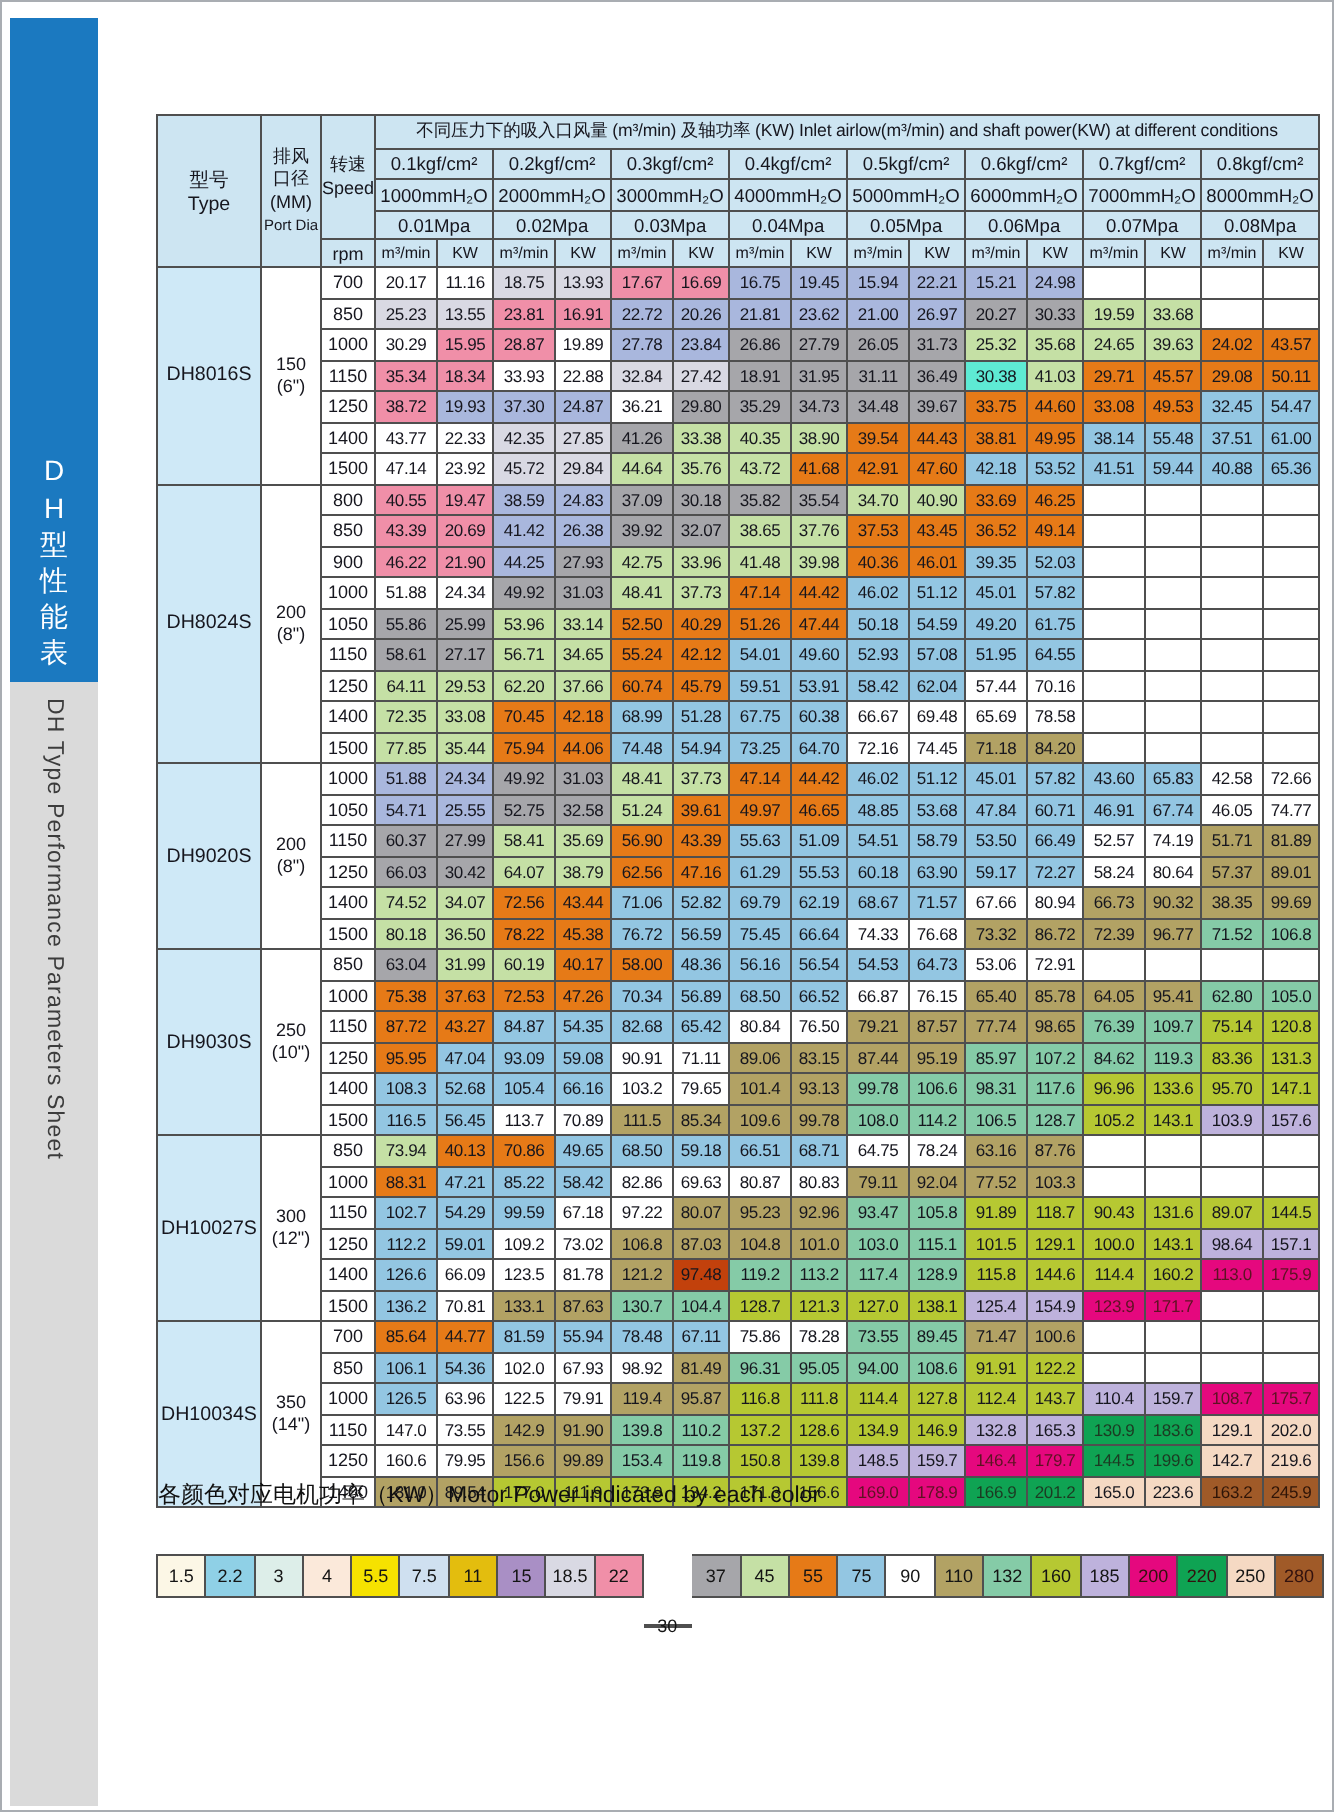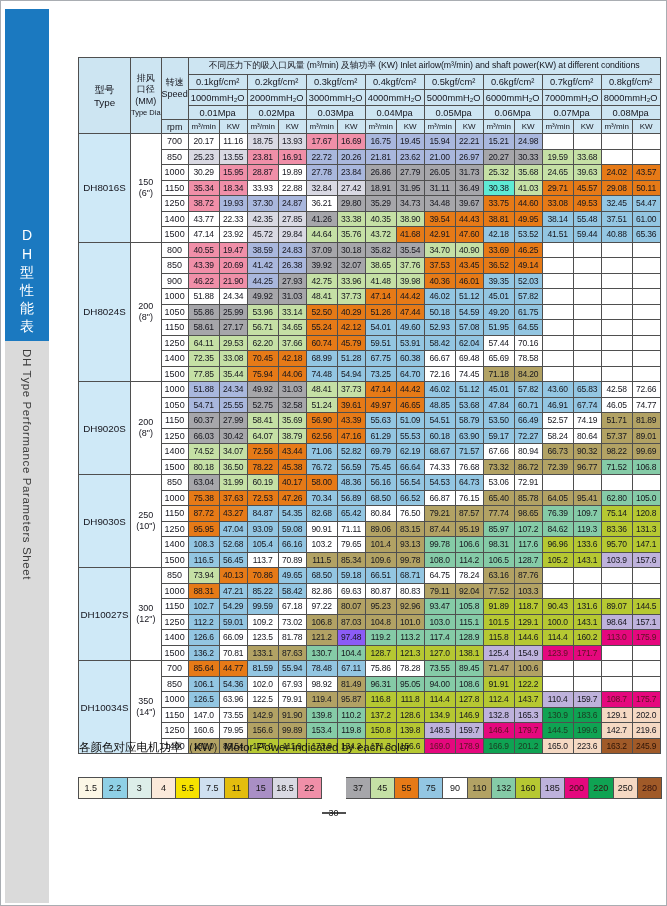--- a/index.html
+++ b/index.html
@@ -72,21 +72,21 @@
         <col style="width: 31px;">
         <col style="width: 28px;">
         <col style="width: 31px;">
         <col style="width: 28px;">
         <col style="width: 31px;">
         <col style="width: 28px;">
       </colgroup>
       <thead>
         <tr style="height: 17px;">
           <th class="side-model" rowspan="5">型号<br>Type</th>
-          <th class="side-port" rowspan="5">排风<br>口径<br>(MM)<br><span class="small">Type Dia</span></th>
+          <th class="side-port" rowspan="5">排风<br>口径<br>(MM)<br><span class="small">Port Dia</span></th>
           <th class="side-speed" rowspan="4">转速<br>Speed</th>
           <th class="big-title" colspan="16">不同压力下的吸入口风量 (m³/min) 及轴功率 (KW) Inlet airlow(m³/min) and shaft power(KW) at different conditions</th>
         </tr>
         <tr style="height: 15px;">
           <th class="kgf" colspan="2">0.1kgf/cm²</th>
           <th class="kgf" colspan="2">0.2kgf/cm²</th>
           <th class="kgf" colspan="2">0.3kgf/cm²</th>
           <th class="kgf" colspan="2">0.4kgf/cm²</th>
           <th class="kgf" colspan="2">0.5kgf/cm²</th>
           <th class="kgf" colspan="2">0.6kgf/cm²</th>
@@ -529,21 +529,21 @@
           <td class="cell" style="background: rgb(147, 198, 226);">71.06</td>
           <td class="cell" style="background: rgb(147, 198, 226);">52.82</td>
           <td class="cell" style="background: rgb(147, 198, 226);">69.79</td>
           <td class="cell" style="background: rgb(147, 198, 226);">62.19</td>
           <td class="cell" style="background: rgb(147, 198, 226);">68.67</td>
           <td class="cell" style="background: rgb(147, 198, 226);">71.57</td>
           <td class="cell" style="background: rgb(255, 255, 255);">67.66</td>
           <td class="cell" style="background: rgb(255, 255, 255);">80.94</td>
           <td class="cell" style="background: rgb(178, 162, 100);">66.73</td>
           <td class="cell" style="background: rgb(178, 162, 100);">90.32</td>
-          <td class="cell" style="background: rgb(178, 162, 100);">98.22</td>
+          <td class="cell" style="background: rgb(178, 162, 100);">38.35</td>
           <td class="cell" style="background: rgb(178, 162, 100);">99.69</td>
         </tr>
         <tr style="height: 15.5px;">
           <td class="rpm">1500</td>
           <td class="cell" style="background: rgb(197, 224, 165);">80.18</td>
           <td class="cell" style="background: rgb(197, 224, 165);">36.50</td>
           <td class="cell" style="background: rgb(230, 122, 23);">78.22</td>
           <td class="cell" style="background: rgb(230, 122, 23);">45.38</td>
           <td class="cell" style="background: rgb(147, 198, 226);">76.72</td>
           <td class="cell" style="background: rgb(147, 198, 226);">56.59</td>
@@ -752,21 +752,21 @@
           <td class="cell" style="background: rgb(190, 178, 220);">98.64</td>
           <td class="cell" style="background: rgb(190, 178, 220);">157.1</td>
         </tr>
         <tr style="height: 15.5px;">
           <td class="rpm">1400</td>
           <td class="cell" style="background: rgb(147, 198, 226);">126.6</td>
           <td class="cell" style="background: rgb(255, 255, 255);">66.09</td>
           <td class="cell" style="background: rgb(255, 255, 255);">123.5</td>
           <td class="cell" style="background: rgb(255, 255, 255);">81.78</td>
           <td class="cell" style="background: rgb(178, 162, 100);">121.2</td>
-          <td class="cell" style="background: #8b5cf6; margin-left: 15px;">97.48</td>
+          <td class="cell" style="background: #c2410c; margin-left: 15px;">97.48</td>
           <td class="cell" style="background: rgb(133, 203, 167);">119.2</td>
           <td class="cell" style="background: rgb(133, 203, 167);">113.2</td>
           <td class="cell" style="background: rgb(133, 203, 167);">117.4</td>
           <td class="cell" style="background: rgb(133, 203, 167);">128.9</td>
           <td class="cell" style="background: rgb(182, 200, 50);">115.8</td>
           <td class="cell" style="background: rgb(182, 200, 50);">144.6</td>
           <td class="cell" style="background: rgb(182, 200, 50);">114.4</td>
           <td class="cell" style="background: rgb(182, 200, 50);">160.2</td>
           <td class="cell" style="background: rgb(229, 8, 126); color: rgb(92, 19, 34);">113.0</td>
           <td class="cell" style="background: rgb(229, 8, 126); color: rgb(92, 19, 34);">175.9</td>

